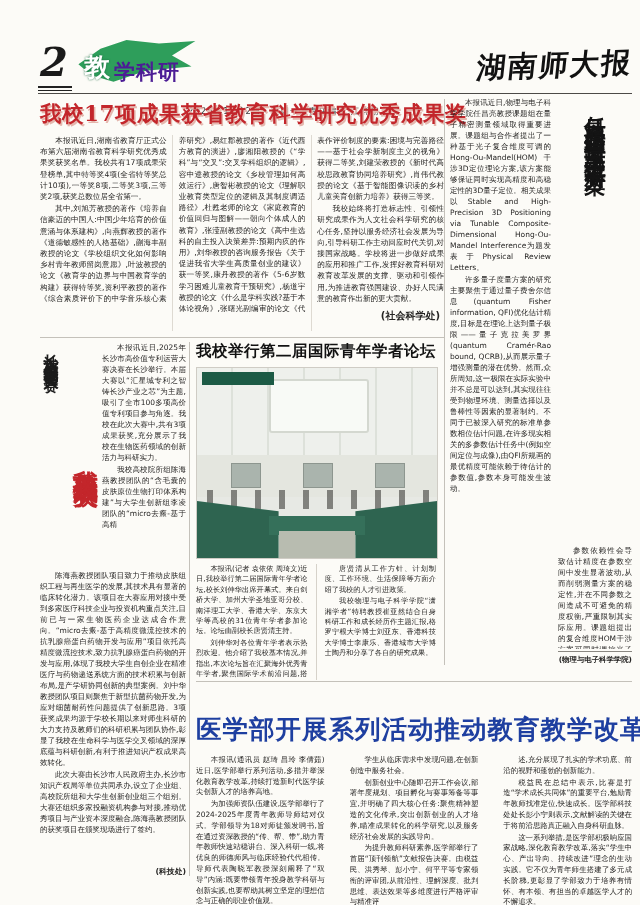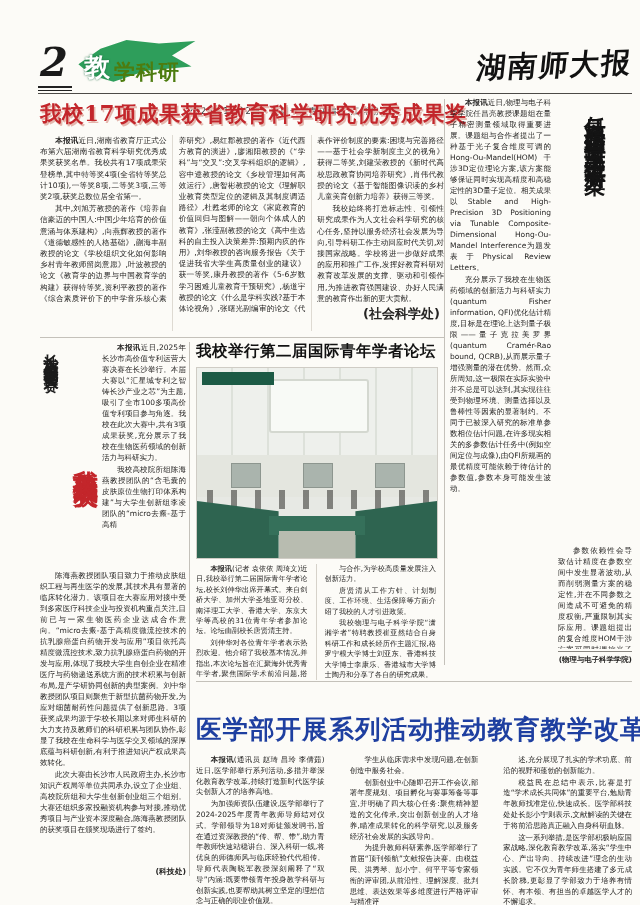--- a/index.html
+++ b/index.html
@@ -7,38 +7,38 @@
         font-family:"DejaVu Sans",sans-serif;color:#262524;}
   
   .header{position:absolute;left:38px;top:44px;width:594px;height:48px;}
   .pageno{position:absolute;left:2px;top:-2px;font-family:"DejaVu Serif",serif;
           font-style:italic;font-weight:bold;font-size:40px;color:#1a1a1a;line-height:1;}
   .pageno-rule{position:absolute;left:0;top:42px;width:34px;border-top:2px solid #222;border-bottom:1px solid #222;height:2px;}
   .leaf{position:absolute;left:30px;top:-4px;width:130px;height:44px;background:#2e9e5b;
         clip-path:polygon(8% 55%,25% 20%,45% 0,70% 8%,98% 2%,80% 35%,95% 60%,60% 70%,35% 95%,18% 80%);}
   .section-first{position:absolute;left:46px;top:6px;font-size:26px;font-weight:bold;color:#ffffff;
         text-shadow:0 0 2px #14663a;}
-  .section-rest{position:absolute;left:76px;top:14px;font-size:21px;font-weight:bold;color:#4d7c0f;letter-spacing:1px;}
+  .section-rest{position:absolute;left:76px;top:14px;font-size:21px;font-weight:bold;color:#4c1d95;letter-spacing:1px;}
   .dateline{position:absolute;left:150px;top:28px;font-size:8.5px;color:#3a3a3a;letter-spacing:1px;white-space:nowrap;margin-top:34px;}
   .masthead{position:absolute;right:0;top:2px;font-family:"DejaVu Serif",serif;font-weight:bold;
         font-size:29px;color:#111;transform:skewX(-8deg) rotate(-2deg);letter-spacing:2px;}
   .header-rule{position:absolute;left:38px;top:93px;width:594px;border-top:1.5px solid #4c4a47;}
   
   .article p{margin:0 0 1px 0;text-indent:2em;text-align:justify;}
-  .lead{font-weight:bold;}
+  .lead{font-weight:normal;}
   .attr{font-weight:bold;text-align:right;}
   .rule-v{position:absolute;width:0;border-left:1px solid #c4c1ba;}
   .rule-h{position:absolute;height:0;border-top:1px solid #c4c1ba;}
   
   .awards{position:absolute;left:40px;top:99px;width:404px;height:234px;}
   .awards-headline{font-size:21.5px;font-weight:bold;color:#c3262b;text-align:center;letter-spacing:0.5px;
         text-shadow:1.5px 1.8px 0 #e4b7ae;white-space:nowrap;margin-bottom:7px;font-family:"DejaVu Serif",serif;}
   .awards-body{height:196px;overflow:hidden;font-size:7.6px;line-height:11.2px;
         column-count:3;column-gap:12px;column-rule:1px solid #dedad2;position:relative;}
-  .awards-attr{position:absolute;right:4px;bottom:10px;font-size:13px;}
+  .awards-attr{position:absolute;right:4px;bottom:10px;font-size:10px;}
   
   .quantum{position:absolute;left:450px;top:97px;width:182px;height:568px;display:flex;gap:7px;}
   .quantum-col1{width:101px;height:100%;overflow:hidden;font-size:7.5px;line-height:11px;}
   .quantum-right{width:74px;display:flex;flex-direction:column;}
   .quantum-headline{writing-mode:vertical-rl;font-family:"DejaVu Serif",serif;font-weight:bold;
         font-size:21.5px;letter-spacing:3.5px;color:#141414;height:442px;margin:2px auto 4px auto;}
   .quantum-col2{flex:1;overflow:hidden;font-size:7.5px;line-height:11px;}
   .quantum-attrbox{font-size:7.4px;font-weight:bold;text-align:right;border-top:1px solid #8a8781;padding-top:3px;margin-top:2px;}
   
   .patent{position:absolute;left:40px;top:342px;width:146px;height:534px;}
@@ -108,21 +108,21 @@
 
   <div class="rule-v" style="left:444px;top:99px;height:566px;"></div>
   <div class="rule-h" style="left:40px;top:337px;width:404px;"></div>
   <div class="rule-v" style="left:189px;top:342px;height:534px;"></div>
   <div class="rule-h" style="left:196px;top:681px;width:436px;"></div>
 
   <div class="quantum article">
     <div class="quantum-col1">
       <p><span class="lead">本报讯</span><span>近日,物理与电子科学学院任昌亮教授课题组在量子精密测量领域取得重要进展。课题组与合作者提出了一种基于光子复合维度可调的Hong-Ou-Mandel(HOM)干涉3D定位理论方案,该方案能够保证同时实现高精度和高稳定性的3D量子定位。相关成果以Stable and High-Precision 3D Positioning via Tunable Composite-Dimensional Hong-Ou-Mandel Interference为题发表于Physical Review Letters。</span></p>
       <div>
-          <p>充分展示了我校在生物医药领域的创新活力与科研实力(quantum Fisher information, QFI)优化估计精度,目标是在理论上达到量子极限——量子克拉美罗界(quantum Cramér-Rao bound, QCRB),从而展示量子增强测量的潜在优势。然而,众所周知,这一极限在实际实验中并不总是可以达到,其实现往往受到物理环境、测量选择以及鲁棒性等因素的显著制约。不同于已被深入研究的标准单参数相位估计问题,在许多现实相关的多参数估计任务中(例如空间定位与成像),由QFI所规画的最优精度可能依赖于待估计的参数值,参数本身可能发生波动。</p>
+          <p>许多量子度量方案的研究主要聚焦于通过量子费舍尔信息(quantum Fisher information, QFI)优化估计精度,目标是在理论上达到量子极限——量子克拉美罗界(quantum Cramér-Rao bound, QCRB),从而展示量子增强测量的潜在优势。然而,众所周知,这一极限在实际实验中并不总是可以达到,其实现往往受到物理环境、测量选择以及鲁棒性等因素的显著制约。不同于已被深入研究的标准单参数相位估计问题,在许多现实相关的多参数估计任务中(例如空间定位与成像),由QFI所规画的最优精度可能依赖于待估计的参数值,参数本身可能发生波动。</p>
         </div>
     </div>
     <div class="quantum-right">
       <div class="quantum-headline">任昌亮课题组提出量子三维定位新方案</div>
       <div class="quantum-col2">
         <p>参数依赖性会导致估计精度在参数空间中发生显著波动,从而削弱测量方案的稳定性,并在不同参数之间造成不可避免的精度权衡,严重限制其实际应用。课题组提出的复合维度HOM干涉方案可同时调控光子频率与横向动量自由度,实现了三维空间中高精度且稳定的量子定位。</p>
       </div>
       <div class="quantum-attrbox">(物理与电子科学学院)</div>
     </div>
   </div>
@@ -164,21 +164,20 @@
     <div class="forum-body">
       <div class="forum-col">
         <p><span class="lead">本报讯</span><span>(记者 袁依依 周琦文)近日,我校举行第二届国际青年学者论坛,校长刘仲华出席开幕式。来自剑桥大学、加州大学圣地亚哥分校、南洋理工大学、香港大学、东京大学等高校的31位青年学者参加论坛。论坛由副校长唐贤清主持。</span></p>
         <div>
             <p>刘仲华对各位青年学者表示热烈欢迎。他介绍了我校基本情况,并指出,本次论坛旨在汇聚海外优秀青年学者,聚焦国际学术前沿问题,搭建高水平、开放性的学术交流与成果展示平台,通过学术研讨和人才洽谈等形式,促进学者间的对话</p>
           </div>
       </div>
       <div class="forum-colrule"></div>
       <div class="forum-col">
         <div>
-            <p>与合作,为学校高质量发展注入创新活力。</p>
             <p>唐贤清从工作方针、计划制度、工作环境、生活保障等方面介绍了我校的人才引进政策。</p>
             <p>我校物理与电子科学学院“潇湘学者”特聘教授崔亚然结合自身科研工作和成长经历作主题汇报,格罗宁根大学博士刘亚东、香港科技大学博士李康乐、香港城市大学博士陶丹和分享了各自的研究成果。</p>
           </div>
       </div>
     </div>
   </div>
 
   <div class="medical article">
     <div class="medical-headline">医学部开展系列活动推动教育教学改革</div>
     <div class="medical-body">

